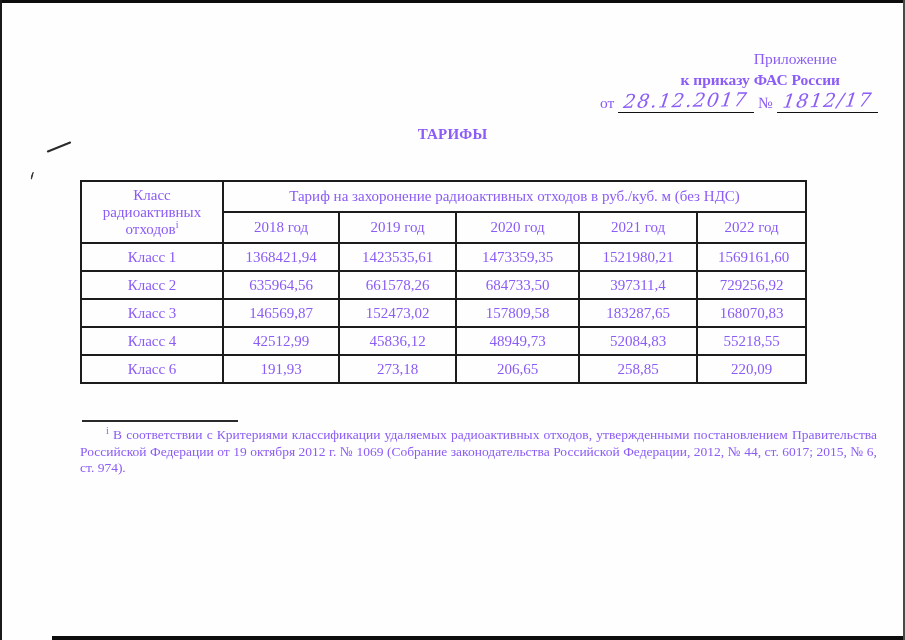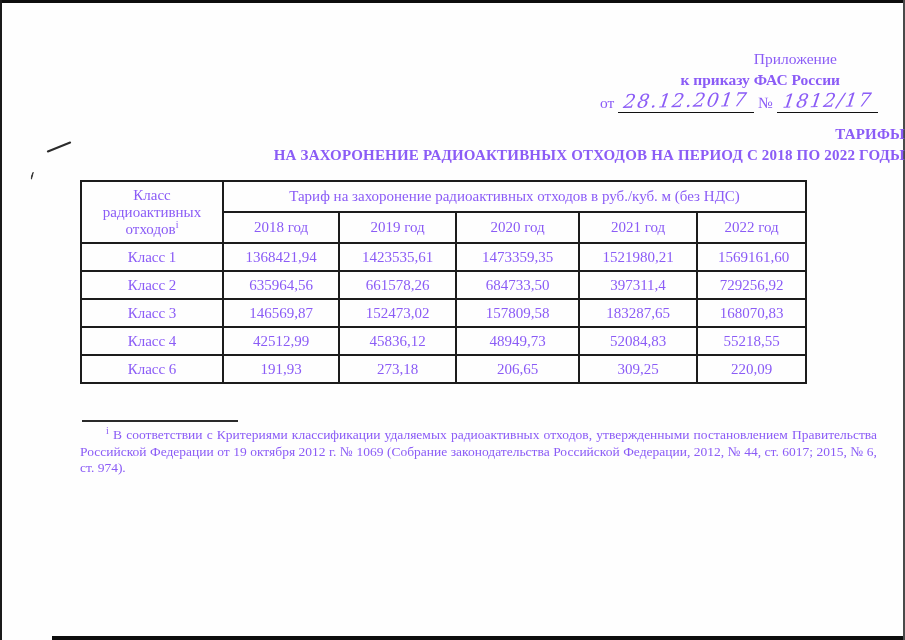--- a/index.html
+++ b/index.html
@@ -50,21 +50,21 @@
     font-style: italic;
     font-size: 19px;
     letter-spacing: 1.5px;
     transform: skewX(-9deg) rotate(-1deg);
     white-space: nowrap;
   }
 
   
   .doc-title {
     position: absolute; top: 124px; left: 0; width: 905px;
-    text-align: right; font-weight: bold; font-size: 15px; line-height: 21px;
+    text-align: center; font-weight: bold; font-size: 15px; line-height: 21px;
     letter-spacing: 0.2px;
   }
 
   
   table.tariff {
     position: absolute; left: 80px; top: 180px;
     border-collapse: collapse; table-layout: fixed; width: 725px;
     font-size: 15px;
   }
   table.tariff th, table.tariff td {
@@ -107,21 +107,20 @@
     <div class="l3">
       <span>от</span>
       <span class="hw-line"><span class="handwritten">28.12.2017</span></span>
       <span>№</span>
       <span class="hw-line"><span class="handwritten">1812/17</span></span>
     </div>
   </div>
 
   <div class="doc-title">
     <div>ТАРИФЫ</div>
-    <div>НА ЗАХОРОНЕНИЕ РАДИОАКТИВНЫХ ОТХОДОВ НА ПЕРИОД С 2018 ПО 2022 ГОДЫ</div>
   </div>
 
   <table class="tariff">
     <colgroup>
       <col style="width:142px">
         <col style="width:116px">
         <col style="width:117px">
       <col style="width:123px">
         <col style="width:118px">
         <col style="width:109px">
@@ -168,21 +167,21 @@
         <td>45836,12</td>
         <td>48949,73</td>
         <td>52084,83</td>
         <td>55218,55</td>
       </tr>
       <tr class="data">
         <td>Класс 6</td>
         <td>191,93</td>
         <td>273,18</td>
         <td>206,65</td>
-        <td>309,25</td>
+        <td>258,85</td>
         <td>220,09</td>
       </tr>
     </tbody>
   </table>
 
   <div class="footnote-sep"></div>
   <div class="footnote">
     <sup class="fn">i</sup>
     <span>В соответствии с Критериями классификации удаляемых радиоактивных отходов, утвержденными постановлением Правительства Российской Федерации от 19 октября 2012 г. № 1069 (Собрание законодательства Российской Федерации, 2012, № 44, ст. 6017; 2015, № 6, ст. 974).</span>
   </div>

